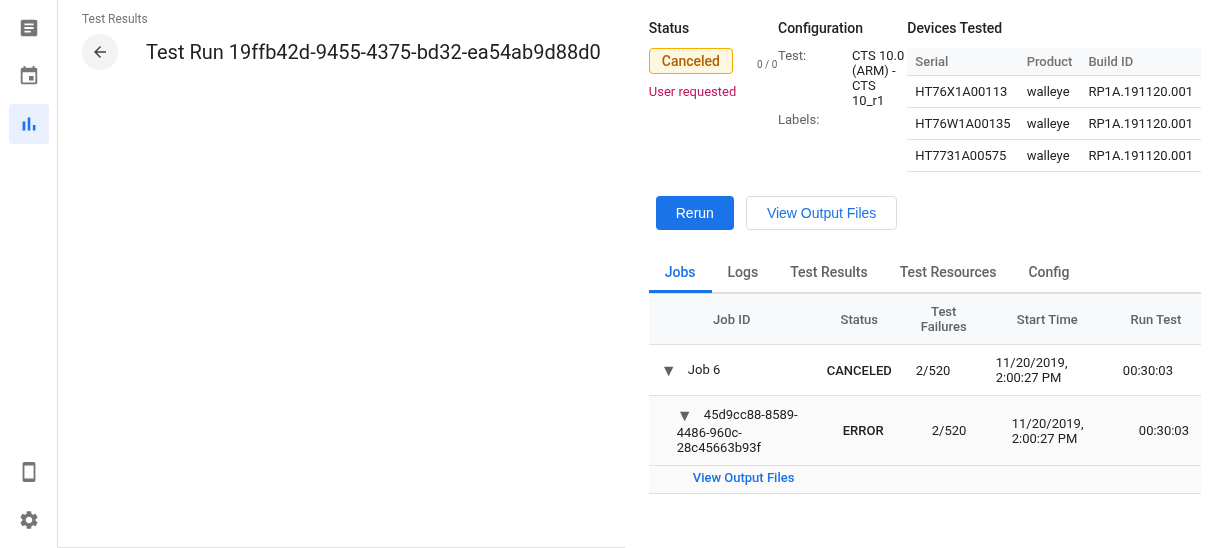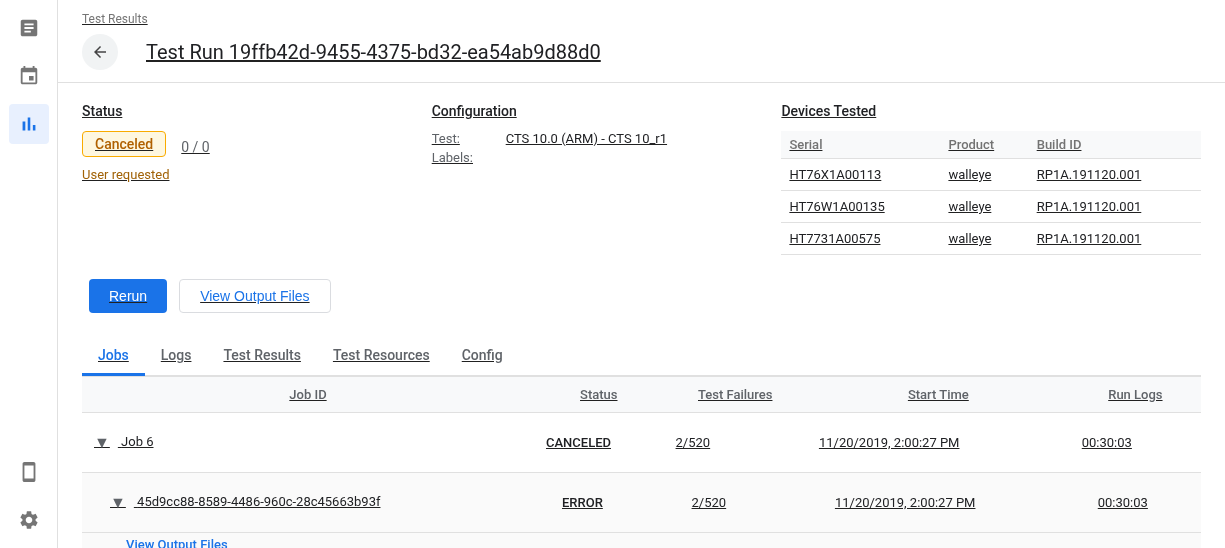--- a/index.html
+++ b/index.html
@@ -29,23 +29,22 @@
     .sidebar-icon.active {
       color: #1a73e8;
       background: #e8f0fe;
     }
     .sidebar-icon svg { width: 22px; height: 22px; fill: currentColor; }
 
     
     .main {
       flex: 1;
       display: flex;
-      flex-direction: column;
+      flex-direction: row;
       overflow: hidden;
-      text-decoration: underline;
     }
 
     
     .header {
       padding: 12px 24px 0 24px;
       border-bottom: 1px solid #e0e0e0;
     }
     .breadcrumb {
       font-size: 12px;
       color: #757575;
@@ -107,26 +106,26 @@
       color: #b06000;
       border: 1px solid #f9ab00;
       border-radius: 4px;
       padding: 4px 12px;
       font-size: 14px;
       font-weight: 500;
       margin-bottom: 6px;
     }
     .status-sub {
       font-size: 13px;
-      color: #a16207;
+      color: #be185d;
     }
     .progress-text {
-      font-size: 14px;
+      font-size: 10px;
       color: #5f6368;
-      margin-left: 15px;
+      margin-left: 24px;
     }
     .status-row {
       display: flex;
       align-items: center;
       gap: 0;
       margin-bottom: 4px;
     }
 
     
     .config-row {
@@ -223,21 +222,21 @@
     .jobs-table th {
       text-align: center;
       padding: 10px 12px;
       background: #f8f9fa;
       color: #5f6368;
       font-weight: 500;
       border-bottom: 1px solid #e0e0e0;
       border-top: 1px solid #e0e0e0;
     }
     .jobs-table td {
-      padding: 20px 12px;
+      padding: 10px 12px;
       border-bottom: 1px solid #e0e0e0;
       color: #202124;
     }
     .jobs-table .sub-row td {
       background: #fafafa;
       padding-left: 28px;
     }
     .jobs-table .output-row td {
       background: #fafafa;
       padding-left: 44px;
@@ -375,21 +374,21 @@
         <div class="tab">Config</div>
       </div>
 
     <table class="jobs-table">
       <thead>
         <tr>
           <th>Job ID</th>
           <th>Status</th>
           <th>Test Failures</th>
           <th>Start Time</th>
-          <th>Run Logs</th>
+          <th>Run Test</th>
         </tr>
       </thead>
       <tbody id="jobs-tbody">
       <tr>
     <td>
       <span class="expand-icon">▼</span>
       <span>Job 6</span>
     </td>
     <td class="status-canceled">CANCELED</td>
     <td>2/520</td>

